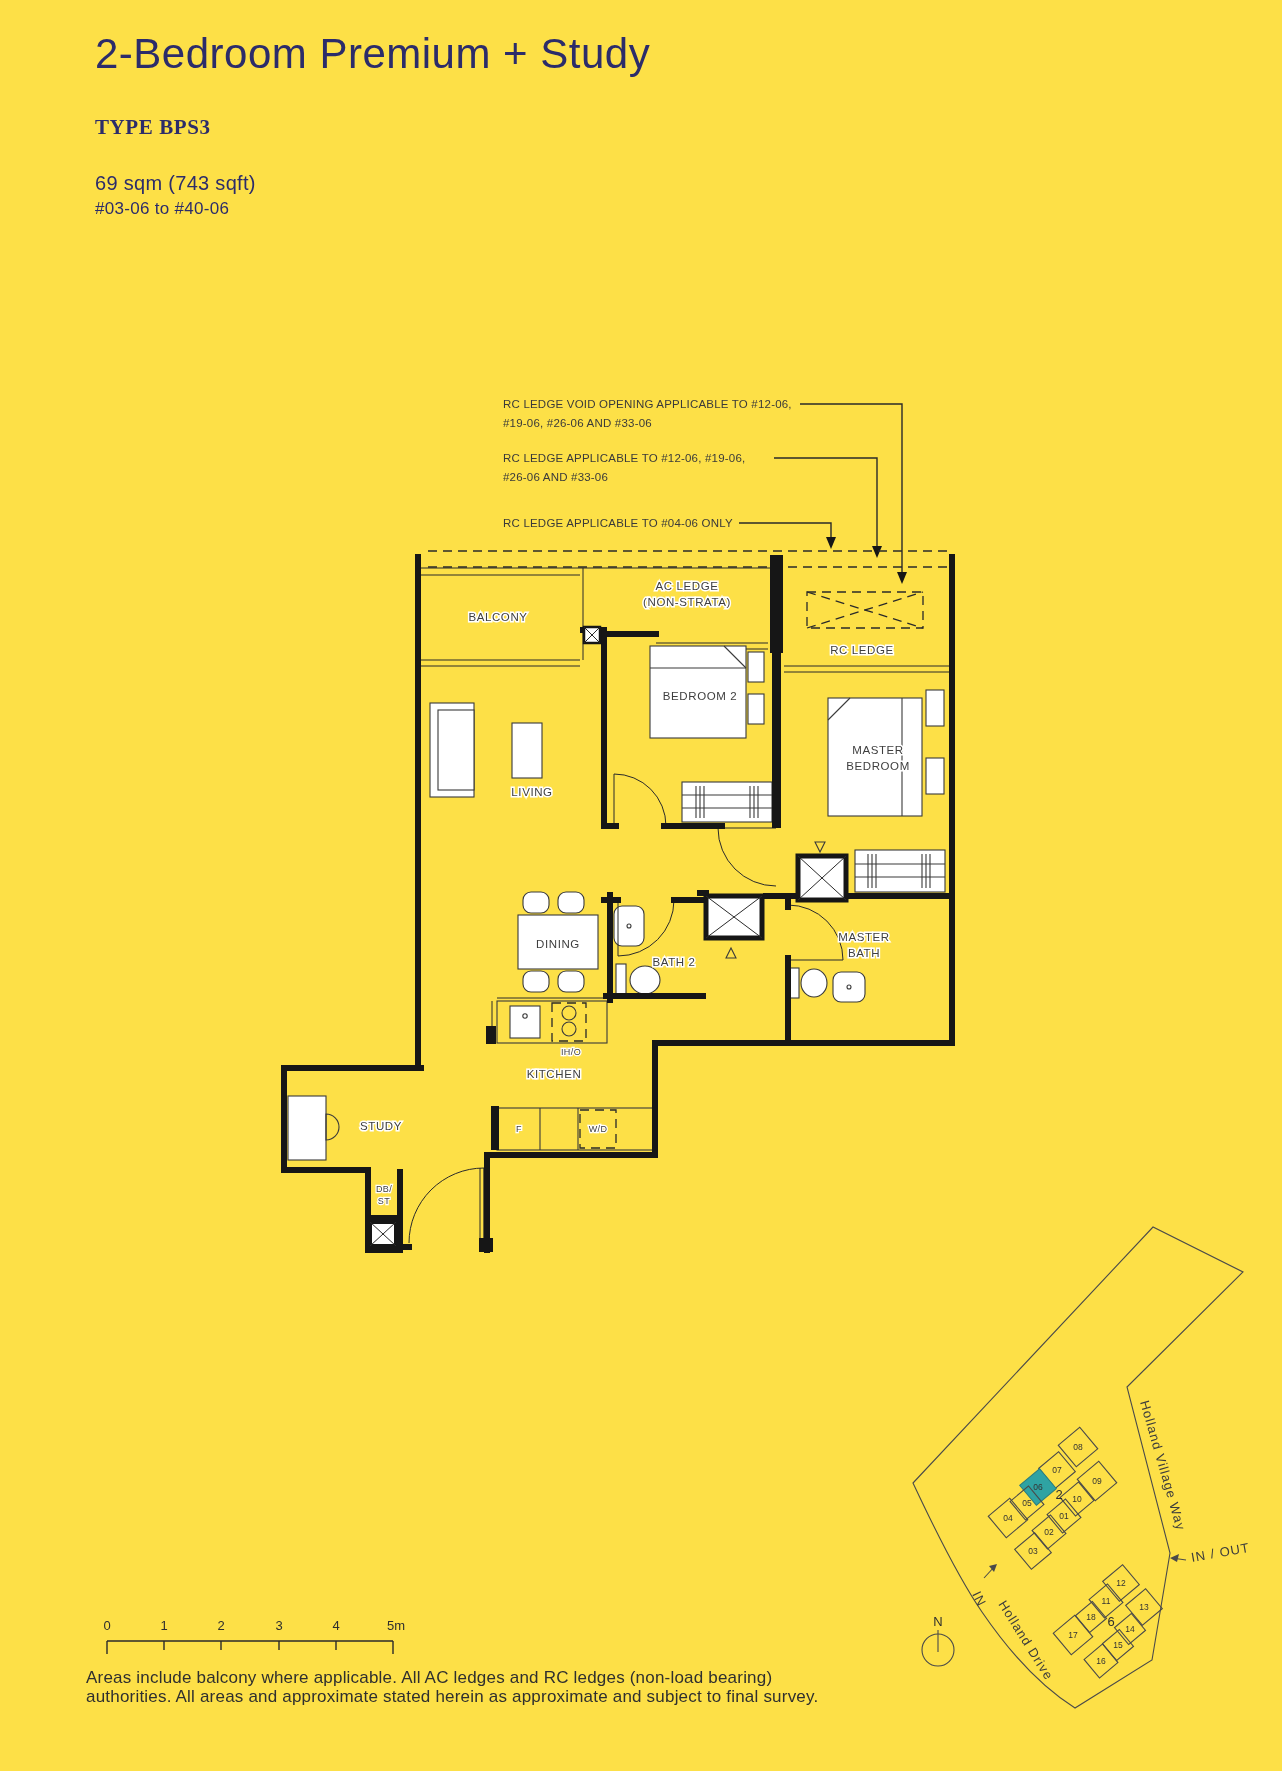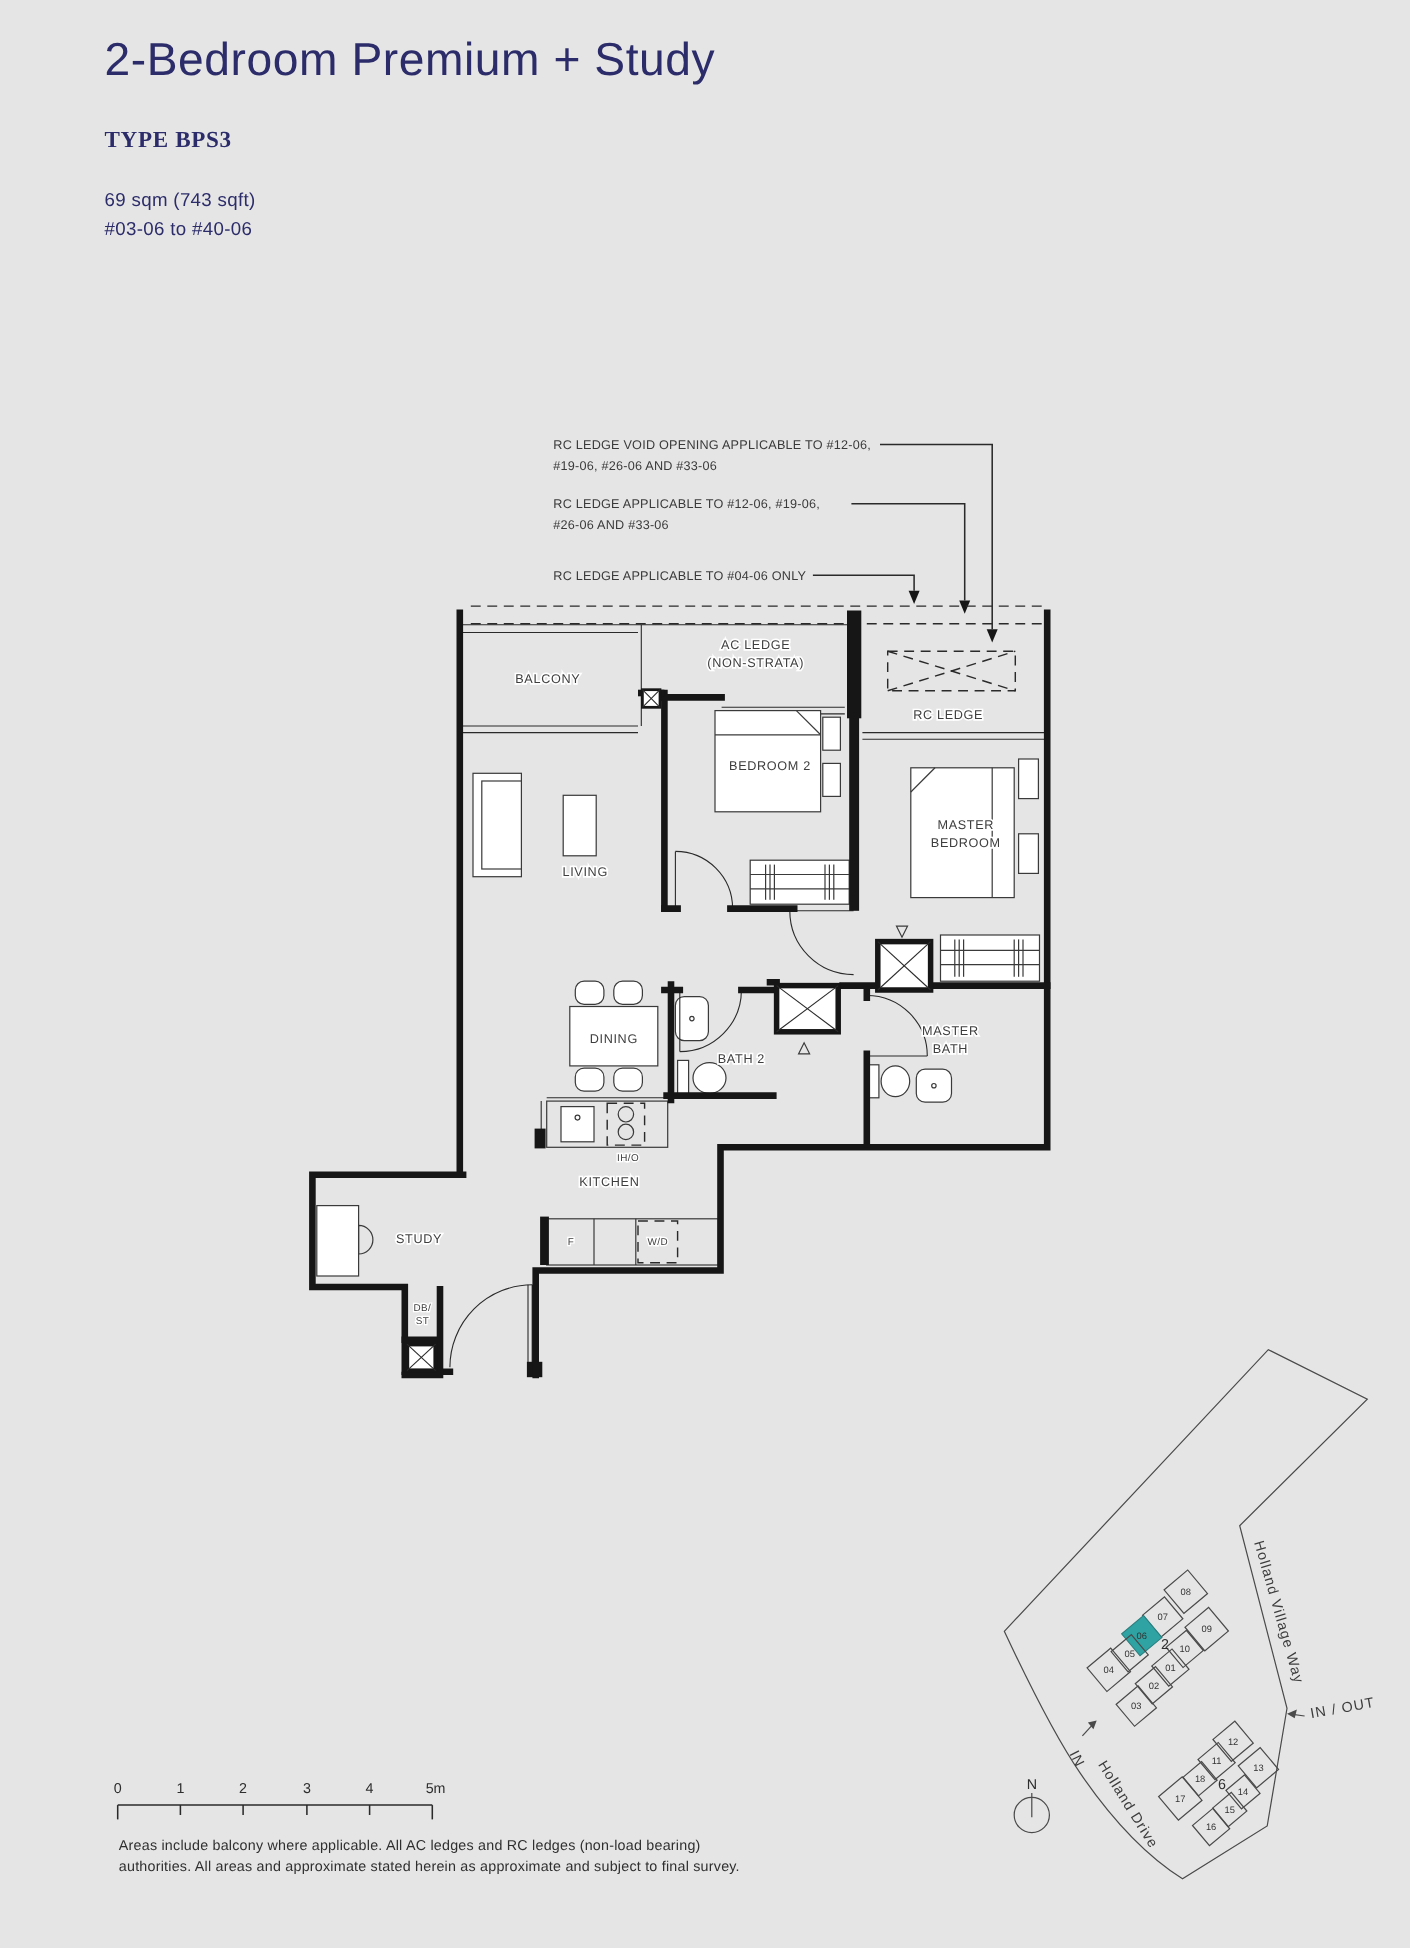--- a/index.html
+++ b/index.html
@@ -1,22 +1,22 @@
 <!DOCTYPE html>
 <html><head>
 <meta charset="utf-8">
 <style>
   html,body{margin:0;padding:0;background:#ffffff;}
   body{width:1282px;height:1771px;position:relative;font-family:"Liberation Sans","DejaVu Sans",sans-serif;}
-  .page{position:absolute;inset:0;background:#e5e5e5;overflow:hidden;}
+  .page{position:absolute;inset:0;background:#fde047;overflow:hidden;}
   .title{position:absolute;left:95px;top:30px;font-size:42px;font-weight:500;letter-spacing:.5px;color:#2c2c6a;}
   .type{position:absolute;left:95px;top:115px;font-size:21px;font-weight:600;letter-spacing:.6px;color:#2c2c6a;font-family:Liberation Serif, serif;}
-  .area{position:absolute;left:95px;top:172px;font-size:17px;font-weight:400;letter-spacing:.3px;color:#2c2c6a;}
+  .area{position:absolute;left:95px;top:172px;font-size:20px;font-weight:400;letter-spacing:.3px;color:#2c2c6a;}
   .units{position:absolute;left:95px;top:199px;font-size:17px;font-weight:400;letter-spacing:.3px;color:#2c2c6a;}
-  .disclaimer{position:absolute;left:108px;top:1668px;font-size:13px;line-height:19px;color:#2f2f2f;letter-spacing:.2px;}
+  .disclaimer{position:absolute;left:86px;top:1668px;font-size:17px;line-height:19px;color:#2f2f2f;letter-spacing:.2px;}
   svg{position:absolute;left:0;top:0;}
   text{font-family:"Liberation Sans","DejaVu Sans",sans-serif;}
   .rlabel{font-size:11.5px;letter-spacing:.6px;fill:#3e3e3e;paint-order:stroke;stroke:#ffffff;stroke-width:3px;}
   .slabel{font-size:9px;letter-spacing:.4px;fill:#3e3e3e;paint-order:stroke;stroke:#ffffff;stroke-width:2.5px;}
   .ann{font-size:11.5px;letter-spacing:.2px;fill:#3a3a3a;}
   .thin{stroke:#2a2a2a;stroke-width:1;fill:none;}
   .thin2{stroke:#2a2a2a;stroke-width:1.4;fill:none;}
   .wall{stroke:#161616;stroke-width:6;fill:none;stroke-linecap:square;}
   .furn{stroke:#3a3a3a;stroke-width:1.1;fill:#ffffff;}
   .furnl{stroke:#3a3a3a;stroke-width:1.1;fill:none;}

